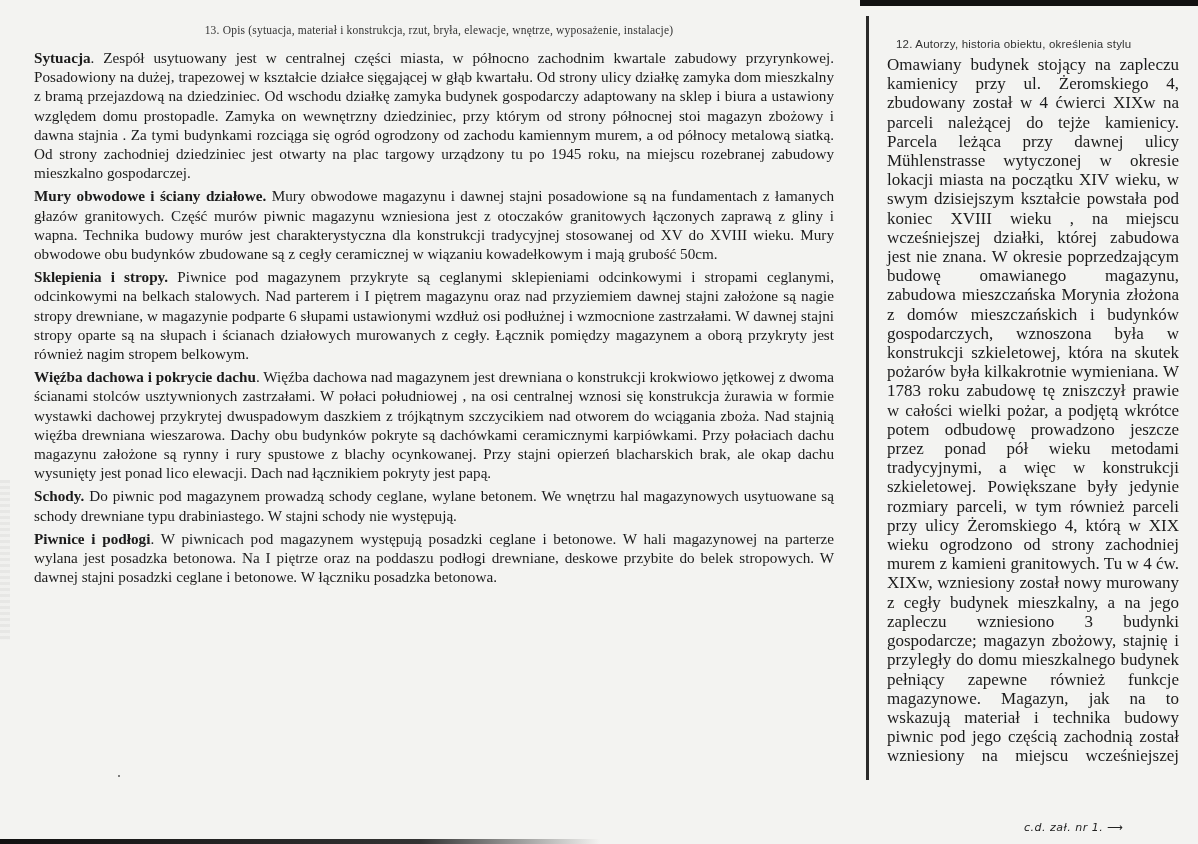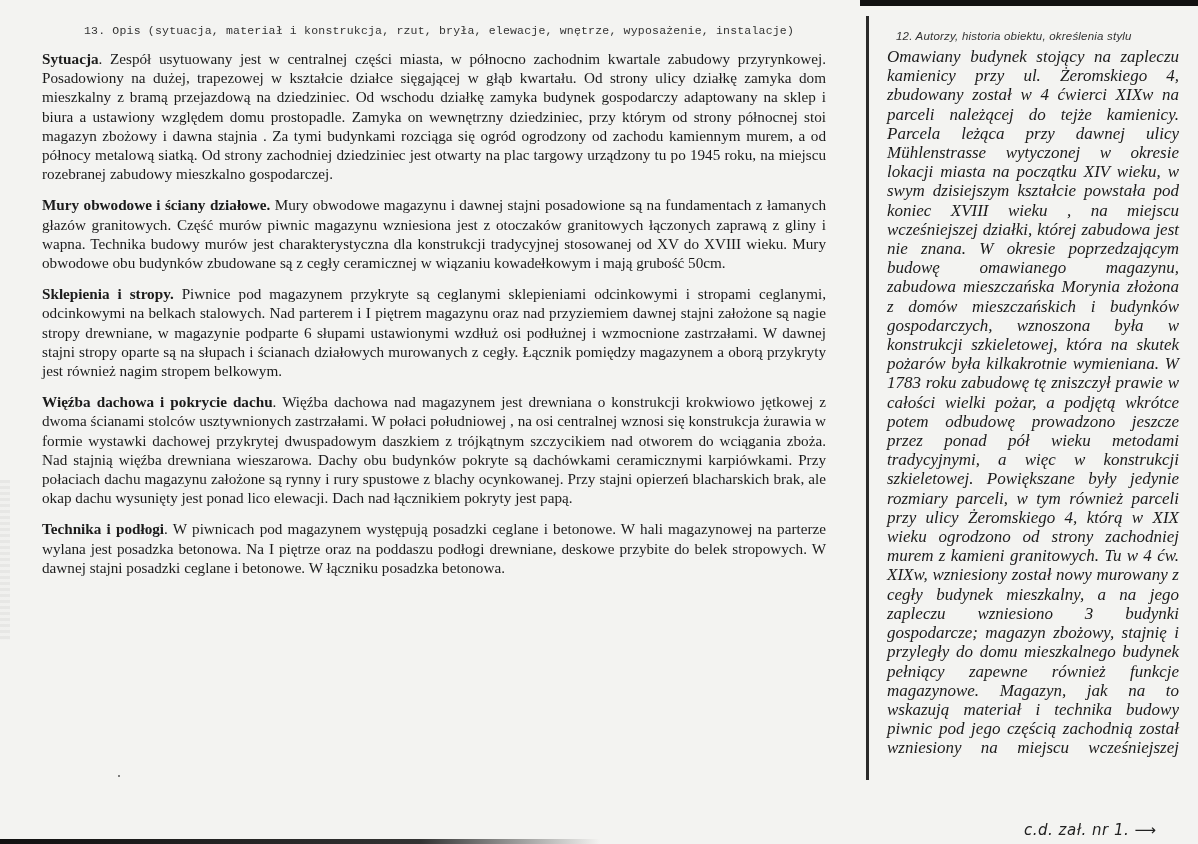--- a/index.html
+++ b/index.html
@@ -19,73 +19,74 @@
     }
     .scan-smudge {
       position: absolute; left: 0; top: 480px; width: 10px; height: 160px;
       background: repeating-linear-gradient(180deg, #e4e4e2 0 3px, #f0f0ee 3px 6px);
       opacity: .8;
     }
     .left-col {
       position: absolute; left: 30px; top: 0; width: 808px;
     }
     .left-heading {
-      font-family: Liberation Mono, monospace;
+      font-family: Liberation Serif, serif;
       font-size: 11.5px; letter-spacing: .2px; color: #333;
       text-align: center; margin-top: 24px; margin-bottom: 12px;
       padding-left: 10px;
     }
     .left-body {
       font-size: 15.2px; line-height: 19.2px; text-align: justify;
       margin-top: 2px;
     }
-    .left-body p { margin: 12px; }
+    .left-body p { margin: 4px; }
     .left-body b { font-weight: bold; }
     .divider {
       position: absolute; left: 866px; top: 16px; width: 3px; height: 764px;
       background: #2a2a2a;
     }
     .right-col {
-      position: absolute; left: 886px; top: 0; width: 302px; font-style: italic;
+      position: absolute; left: 886px; top: 8px; width: 302px;
     }
     .right-heading {
       font-family: "Liberation Sans", sans-serif;
       font-size: 11.5px; color: #333; letter-spacing: .2px;
       margin-top: 30px; margin-left: 10px; margin-bottom: 5px; white-space: nowrap;
     }
     .right-body {
       font-size: 17px; line-height: 19.2px; text-align: justify;
       width: 292px; margin-left: 1px;
       text-align-last: justify;
     }
     .right-body p { margin: 0; }
     .handnote {
       position: absolute; left: 1024px; top: 821px;
       font-family: "DejaVu Sans", sans-serif; font-style: italic;
-      font-size: 15px; color: #222; letter-spacing: .5px; white-space: nowrap;
+      font-size: 11px; color: #222; letter-spacing: .5px; white-space: nowrap;
     }
     .dot {
       position: absolute; left: 118px; top: 775px; width: 2px; height: 2px;
       background: #555; border-radius: 50%;
     }
   </style>
 </head>
 <body>
 
 <div class="top-band"></div>
 <div class="scan-smudge"></div>
 
 <div class="left-col">
   <div class="left-heading">13. Opis (sytuacja, materiał i konstrukcja, rzut, bryła, elewacje, wnętrze, wyposażenie, instalacje)</div>
   <div class="left-body">
     <p><b>Sytuacja</b><span>. Zespół usytuowany jest w centralnej części miasta, w północno zachodnim kwartale zabudowy przyrynkowej. Posadowiony na dużej, trapezowej w kształcie działce sięgającej w głąb kwartału. Od strony ulicy działkę zamyka dom mieszkalny z bramą przejazdową na dziedziniec. Od wschodu działkę zamyka budynek gospodarczy adaptowany na sklep i biura a ustawiony względem domu prostopadle. Zamyka on wewnętrzny dziedziniec, przy którym od strony północnej stoi magazyn zbożowy i dawna stajnia . Za tymi budynkami rozciąga się ogród ogrodzony od zachodu kamiennym murem, a od północy metalową siatką. Od strony zachodniej dziedziniec jest otwarty na plac targowy urządzony tu po 1945 roku, na miejscu rozebranej zabudowy mieszkalno gospodarczej.</span></p>
     <p><b>Mury obwodowe i ściany działowe.</b><span> Mury obwodowe magazynu i dawnej stajni posadowione są na fundamentach z łamanych głazów granitowych. Część murów piwnic magazynu wzniesiona jest z otoczaków granitowych łączonych zaprawą z gliny i wapna. Technika budowy murów jest charakterystyczna dla konstrukcji tradycyjnej stosowanej od XV do XVIII wieku. Mury obwodowe obu budynków zbudowane są z cegły ceramicznej w wiązaniu kowadełkowym i mają grubość 50cm.</span></p>
     <p><b>Sklepienia i stropy.</b><span> Piwnice pod magazynem przykryte są ceglanymi sklepieniami odcinkowymi i stropami ceglanymi, odcinkowymi na belkach stalowych. Nad parterem i I piętrem magazynu oraz nad przyziemiem dawnej stajni założone są nagie stropy drewniane, w magazynie podparte 6 słupami ustawionymi wzdłuż osi podłużnej i wzmocnione zastrzałami. W dawnej stajni stropy oparte są na słupach i ścianach działowych murowanych z cegły. Łącznik pomiędzy magazynem a oborą przykryty jest również nagim stropem belkowym.</span></p>
     <p><b>Więźba dachowa i pokrycie dachu</b><span>. Więźba dachowa nad magazynem jest drewniana o konstrukcji krokwiowo jętkowej z dwoma ścianami stolców usztywnionych zastrzałami. W połaci południowej , na osi centralnej wznosi się konstrukcja żurawia w formie wystawki dachowej przykrytej dwuspadowym daszkiem z trójkątnym szczycikiem nad otworem do wciągania zboża. Nad  stajnią więźba drewniana wieszarowa. Dachy obu budynków pokryte są dachówkami ceramicznymi karpiówkami. Przy połaciach dachu magazynu założone są rynny i rury spustowe z blachy ocynkowanej. Przy stajni opierzeń blacharskich brak, ale okap dachu wysunięty jest ponad lico elewacji. Dach nad łącznikiem pokryty jest papą.</span></p>
-    <p><b>Technika i podłogi</b><span>. W piwnicach pod magazynem występują posadzki ceglane i betonowe.  W hali magazynowej na parterze wylana jest posadzka betonowa. Na I piętrze oraz na poddaszu podłogi drewniane, deskowe przybite do belek stropowych. W dawnej stajni posadzki ceglane i betonowe. W łączniku posadzka betonowa.</span></p>
+    <p><b>Schody.</b><span> Do piwnic pod magazynem prowadzą schody ceglane, wylane betonem. We wnętrzu hal magazynowych usytuowane są schody drewniane typu drabiniastego. W stajni schody nie występują.</span></p>
+    <p><b>Piwnice i podłogi</b><span>. W piwnicach pod magazynem występują posadzki ceglane i betonowe.  W hali magazynowej na parterze wylana jest posadzka betonowa. Na I piętrze oraz na poddaszu podłogi drewniane, deskowe przybite do belek stropowych. W dawnej stajni posadzki ceglane i betonowe. W łączniku posadzka betonowa.</span></p>
   </div>
 </div>
 
 <div class="dot"></div>
 
 <div class="divider"></div>
 
 <div class="right-col">
   <div class="right-heading">12. Autorzy, historia obiektu, określenia stylu</div>
   <div class="right-body">

